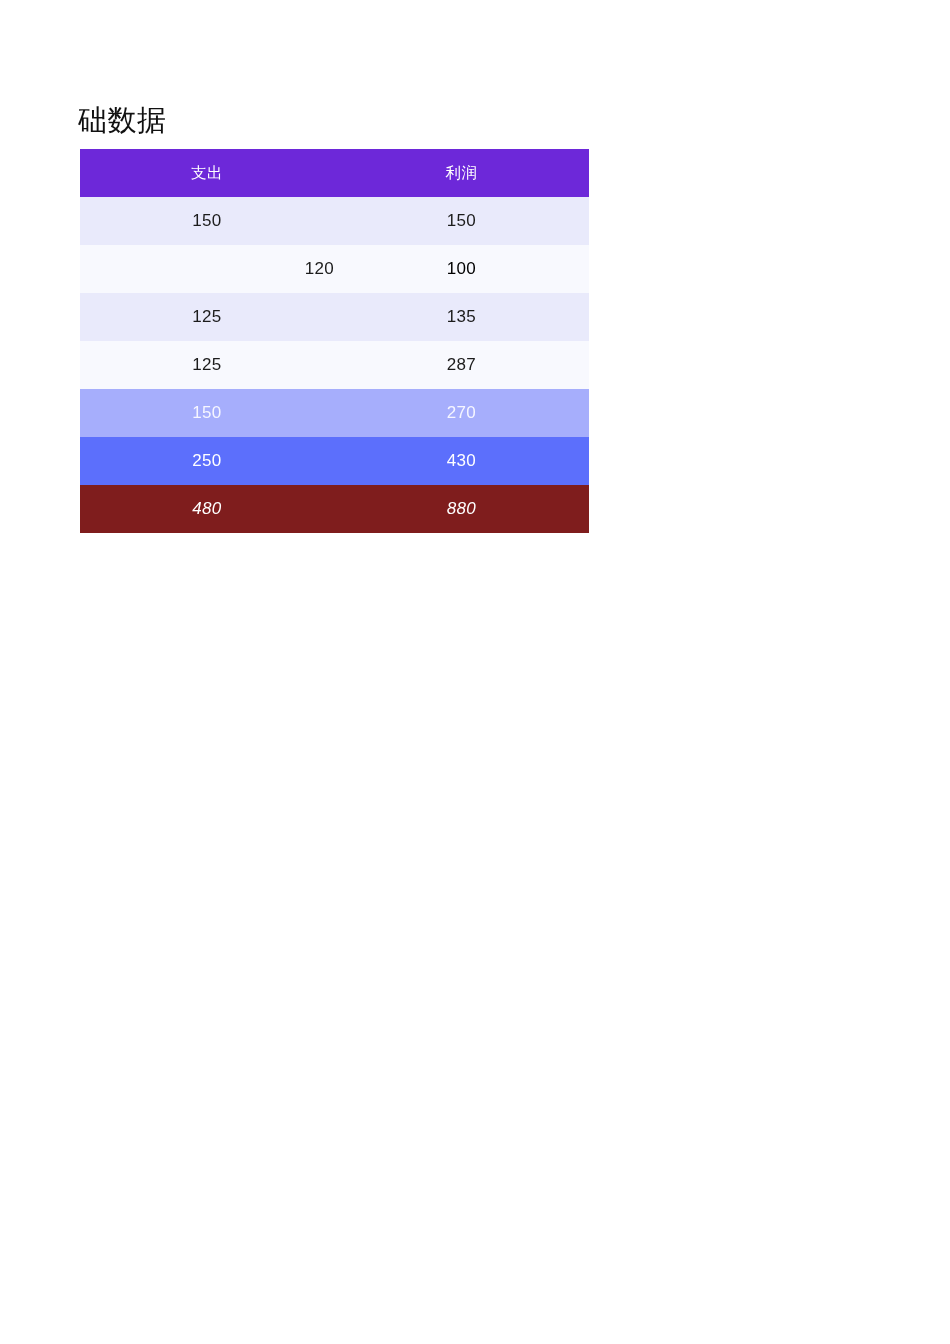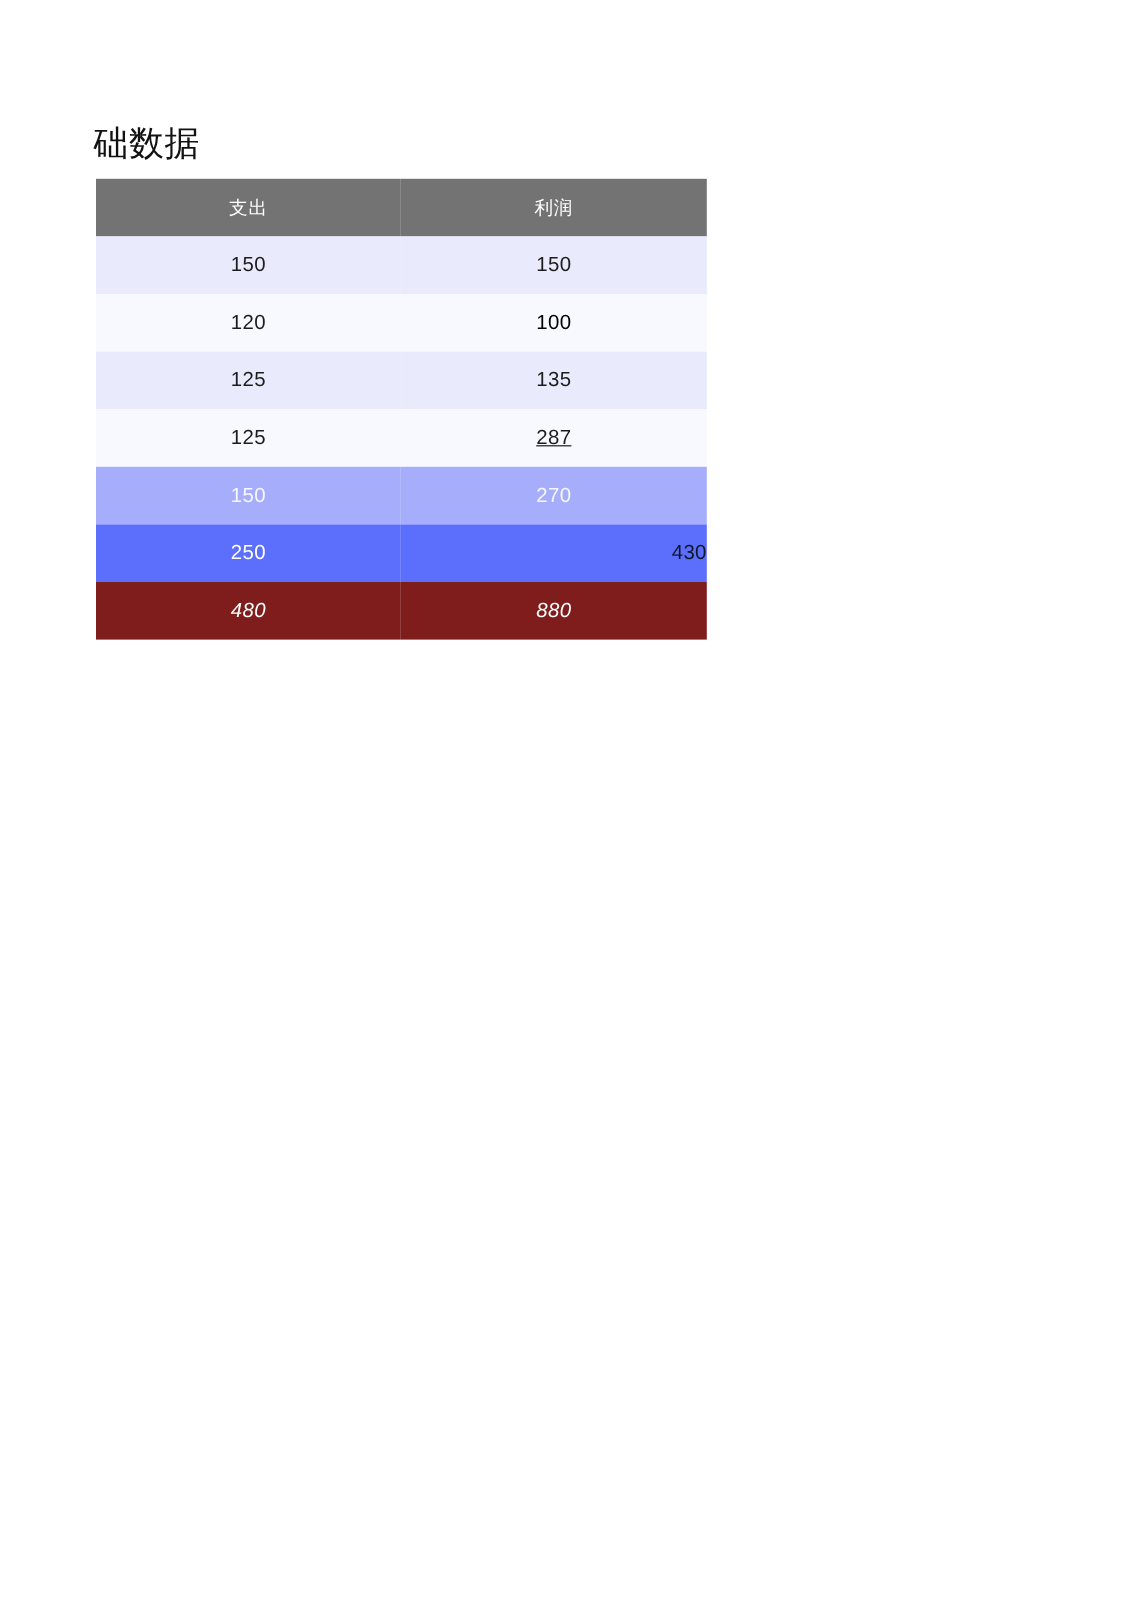--- a/index.html
+++ b/index.html
@@ -90,49 +90,49 @@
 <div id="page" style="background: rgb(255, 255, 255);">
 
   <div id="sheet-title">础数据</div>
 
   <table id="data-table">
     <colgroup>
       <col class="c1">
       <col class="c2">
     </colgroup>
     <thead>
-      <tr class="header-row" style="background: #737373; color: rgb(255, 255, 255);">
+      <tr class="header-row" style="background: #6d28d9; color: rgb(255, 255, 255);">
         <th>支出</th>
         <th>利润</th>
       </tr>
     </thead>
     <tbody id="table-body">
         <tr class="data-row" style="background: rgb(233, 234, 251);">
           <td style="color: rgb(28, 28, 28);">150</td>
           <td style="color: rgb(28, 28, 28);">150</td>
         </tr>
         <tr class="data-row" style="background: rgb(248, 249, 254);">
-          <td style="color: rgb(28, 28, 28);">120</td>
+          <td style="color: rgb(28, 28, 28); text-align: right;">120</td>
           <td style="color: #000000;">100</td>
         </tr>
         <tr class="data-row" style="background: rgb(233, 234, 251);">
           <td style="color: rgb(28, 28, 28);">125</td>
           <td style="color: rgb(28, 28, 28);">135</td>
         </tr>
         <tr class="data-row" style="background: rgb(248, 249, 254);">
           <td style="color: rgb(28, 28, 28);">125</td>
-          <td style="color: rgb(28, 28, 28); text-decoration: underline;">287</td>
+          <td style="color: rgb(28, 28, 28);">287</td>
         </tr>
         <tr class="data-row" style="background: rgb(166, 174, 252);">
           <td style="color: rgb(246, 246, 255);">150</td>
           <td style="color: rgb(246, 246, 255);">270</td>
         </tr>
         <tr class="data-row" style="background: rgb(92, 111, 252);">
           <td style="color: rgb(255, 255, 255); margin-top: 48px;">250</td>
-          <td style="color: #0f172a; text-align: right;">430</td>
+          <td style="color: #ffffff;">430</td>
         </tr>
         <tr class="data-row" style="background: #7f1d1d; font-style: italic;">
           <td style="color: rgb(255, 255, 255);">480</td>
           <td style="color: rgb(255, 255, 255);">880</td>
         </tr>
       </tbody>
   </table>
 
 </div>
 

